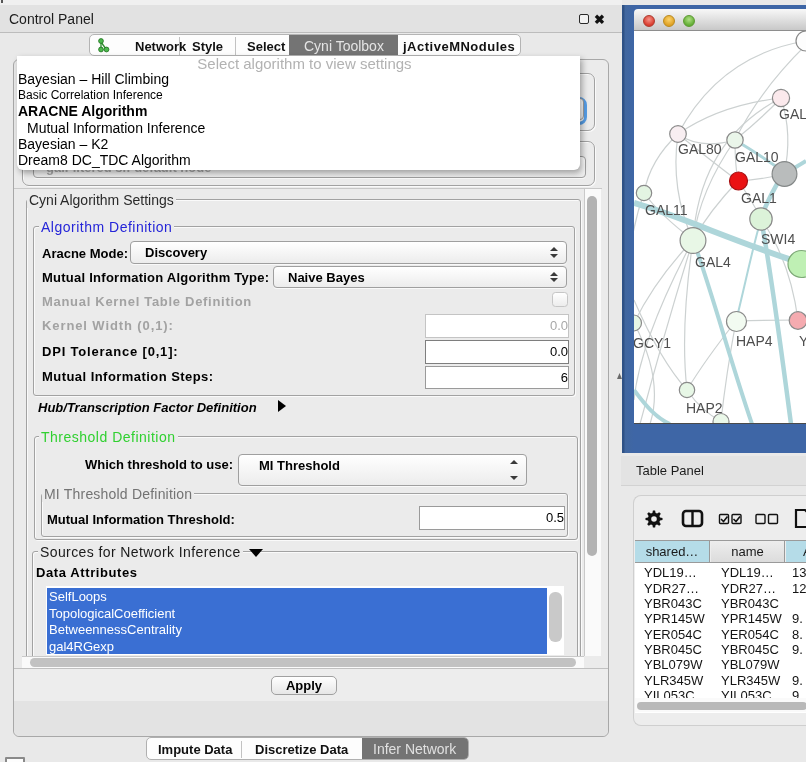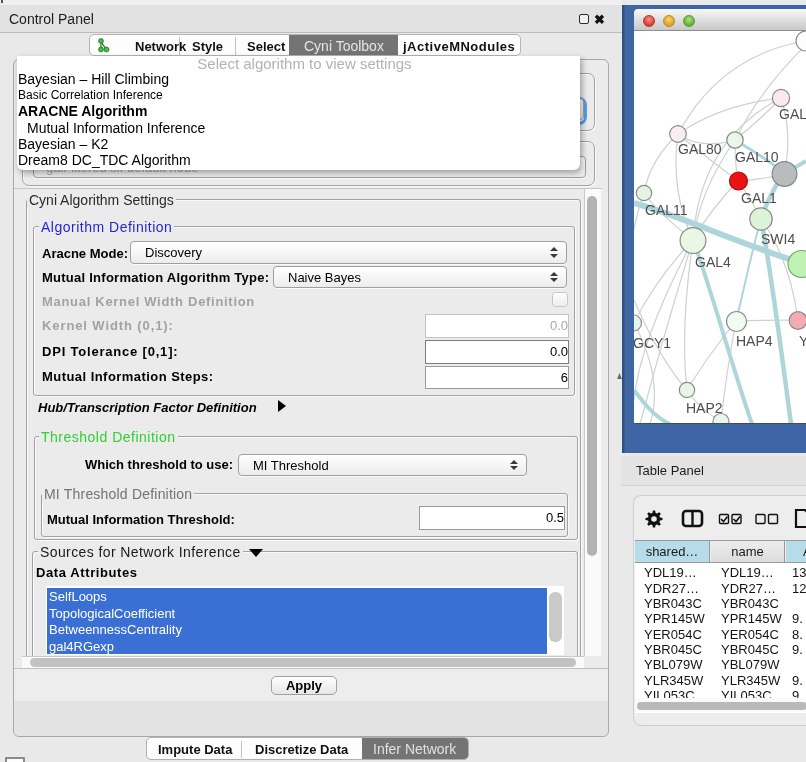--- a/index.html
+++ b/index.html
@@ -7,20 +7,21 @@
 body { font-family:"Liberation Sans", sans-serif; background:#e9e9e9; position:relative; }
 .abs { position:absolute; }
 .bold { font-weight:bold; }
 .lbl { position:absolute; font-size:13px; font-weight:bold; color:#000; white-space:nowrap; }
 .dis { color:#a2a2a2; }
 .combo {
   position:absolute; border:1px solid #9f9f9f; border-radius:4px;
   background:linear-gradient(#ffffff,#ececec);
   font-size:13px; color:#000; line-height:21px; padding-left:12px;
   box-shadow:0 1px 0 rgba(255,255,255,.7);
+  font-weight:bold;
 }
 .combo .arr { position:absolute; right:7px; top:0; width:9px; height:100%; }
 .combo .arr:before { content:""; position:absolute; left:0; top:5px;
   border-left:4px solid transparent; border-right:4px solid transparent; border-bottom:4.5px solid #3a3a3a; }
 .combo .arr:after { content:""; position:absolute; left:0; bottom:5px;
   border-left:4px solid transparent; border-right:4px solid transparent; border-top:4.5px solid #3a3a3a; }
 .field { position:absolute; background:#fff; font-size:13px; text-align:right; padding-right:0; }
 .gbox { position:absolute; border:1px solid #a2a2a2; box-shadow:inset 1px 1px 0 rgba(255,255,255,.75), 1px 1px 0 rgba(255,255,255,.75); }
 .gtitle { position:absolute; font-size:14px; background:#ebebeb; padding:0 2px; white-space:nowrap; }
 </style>
@@ -81,40 +82,40 @@
 
   <div class="gbox" style="left:19px;top:38px;width:542px;height:170px;border-radius:3px;"></div>
   <div class="gtitle" style="left:25px;top:31px;color:#2525d8;letter-spacing:0.5px;">Algorithm Definition</div>
 
   <div class="lbl" style="left:28px;top:58px;">Aracne Mode:</div>
   <div class="combo" style="left:116px;top:53px;width:437px;height:23px;line-height:22px;padding-left:14px;">Discovery<span class="arr"></span></div>
 
   <div class="lbl" style="left:28px;top:82px;letter-spacing:0.25px;">Mutual Information Algorithm Type:</div>
   <div class="combo" style="left:259px;top:78px;width:294px;height:22px;padding-left:14px;">Naive Bayes<span class="arr"></span></div>
 
-  <div class="lbl dis" style="left:28px;top:106px;letter-spacing:0.7px;">Manual Kernel Width Definition</div>
+  <div class="lbl dis" style="left:28px;top:106px;letter-spacing:0.7px;">Manual Kernel Table Definition</div>
   <div class="abs" style="left:538px;top:104px;width:16px;height:15px;border:1px solid #c6c6c6;border-radius:3.5px;background:linear-gradient(#ffffff,#ececec);"></div>
 
   <div class="lbl dis" style="left:28px;top:130px;letter-spacing:0.9px;">Kernel Width (0,1):</div>
   <div class="field" style="left:411px;top:126px;width:144px;height:24px;border:1px solid #c4c4c4;color:#a8a8a8;line-height:22px;">0.0</div>
 
   <div class="lbl" style="left:28px;top:156px;letter-spacing:0.8px;">DPI Tolerance [0,1]:</div>
   <div class="field" style="left:411px;top:152px;width:144px;height:24px;border:1px solid #7e7e7e;color:#000;line-height:22px;">0.0</div>
 
   <div class="lbl" style="left:28px;top:181px;letter-spacing:0.45px;">Mutual Information Steps:</div>
   <div class="field" style="left:411px;top:178px;width:144px;height:23px;border:1px solid #9a9a9a;color:#000;line-height:21px;">6</div>
 
   <div class="lbl" style="left:24px;top:212px;font-style:italic;">Hub/Transcription Factor Definition</div>
   <div class="abs" style="left:264px;top:212px;width:8px;height:12px;background:#000;clip-path:polygon(0 0,100% 50%,0 100%);"></div>
 
   <div class="gbox" style="left:20px;top:248px;width:544px;height:104px;border-radius:3px;"></div>
   <div class="gtitle" style="left:25px;top:241px;color:#30d030;letter-spacing:0.5px;">Threshold Definition</div>
 
   <div class="lbl" style="left:71px;top:269px;">Which threshold to use:</div>
-  <div class="combo" style="left:224px;top:266px;width:289px;height:22px;padding-left:14px;">MI Threshold<span class="arr"></span></div>
+  <div class="combo" style="left:224px;top:266px;width:289px;height:32px;padding-left:20px;">MI Threshold<span class="arr"></span></div>
 
   <div class="gbox" style="left:27px;top:305px;width:527px;height:44px;border-radius:3px;"></div>
   <div class="gtitle" style="left:28px;top:298px;color:#737373;letter-spacing:0.2px;text-align:center;">MI Threshold Definition</div>
   <div class="lbl" style="left:33px;top:324px;">Mutual Information Threshold:</div>
   <div class="field" style="left:405px;top:318px;width:146px;height:24px;border:1px solid #9a9a9a;color:#000;line-height:22px;">0.5</div>
 
   <div class="gbox" style="left:18px;top:363px;width:546px;height:120px;border-radius:3px;"></div>
   <div class="gtitle" style="left:24px;top:356px;color:#1a1a1a;letter-spacing:0.4px;">Sources for Network Inference</div>
   <div class="abs" style="left:235px;top:361px;width:14px;height:8px;background:#000;clip-path:polygon(0 0,100% 0,50% 100%);"></div>
   <div class="lbl" style="left:22px;top:377px;letter-spacing:0.6px;">Data Attributes</div>

